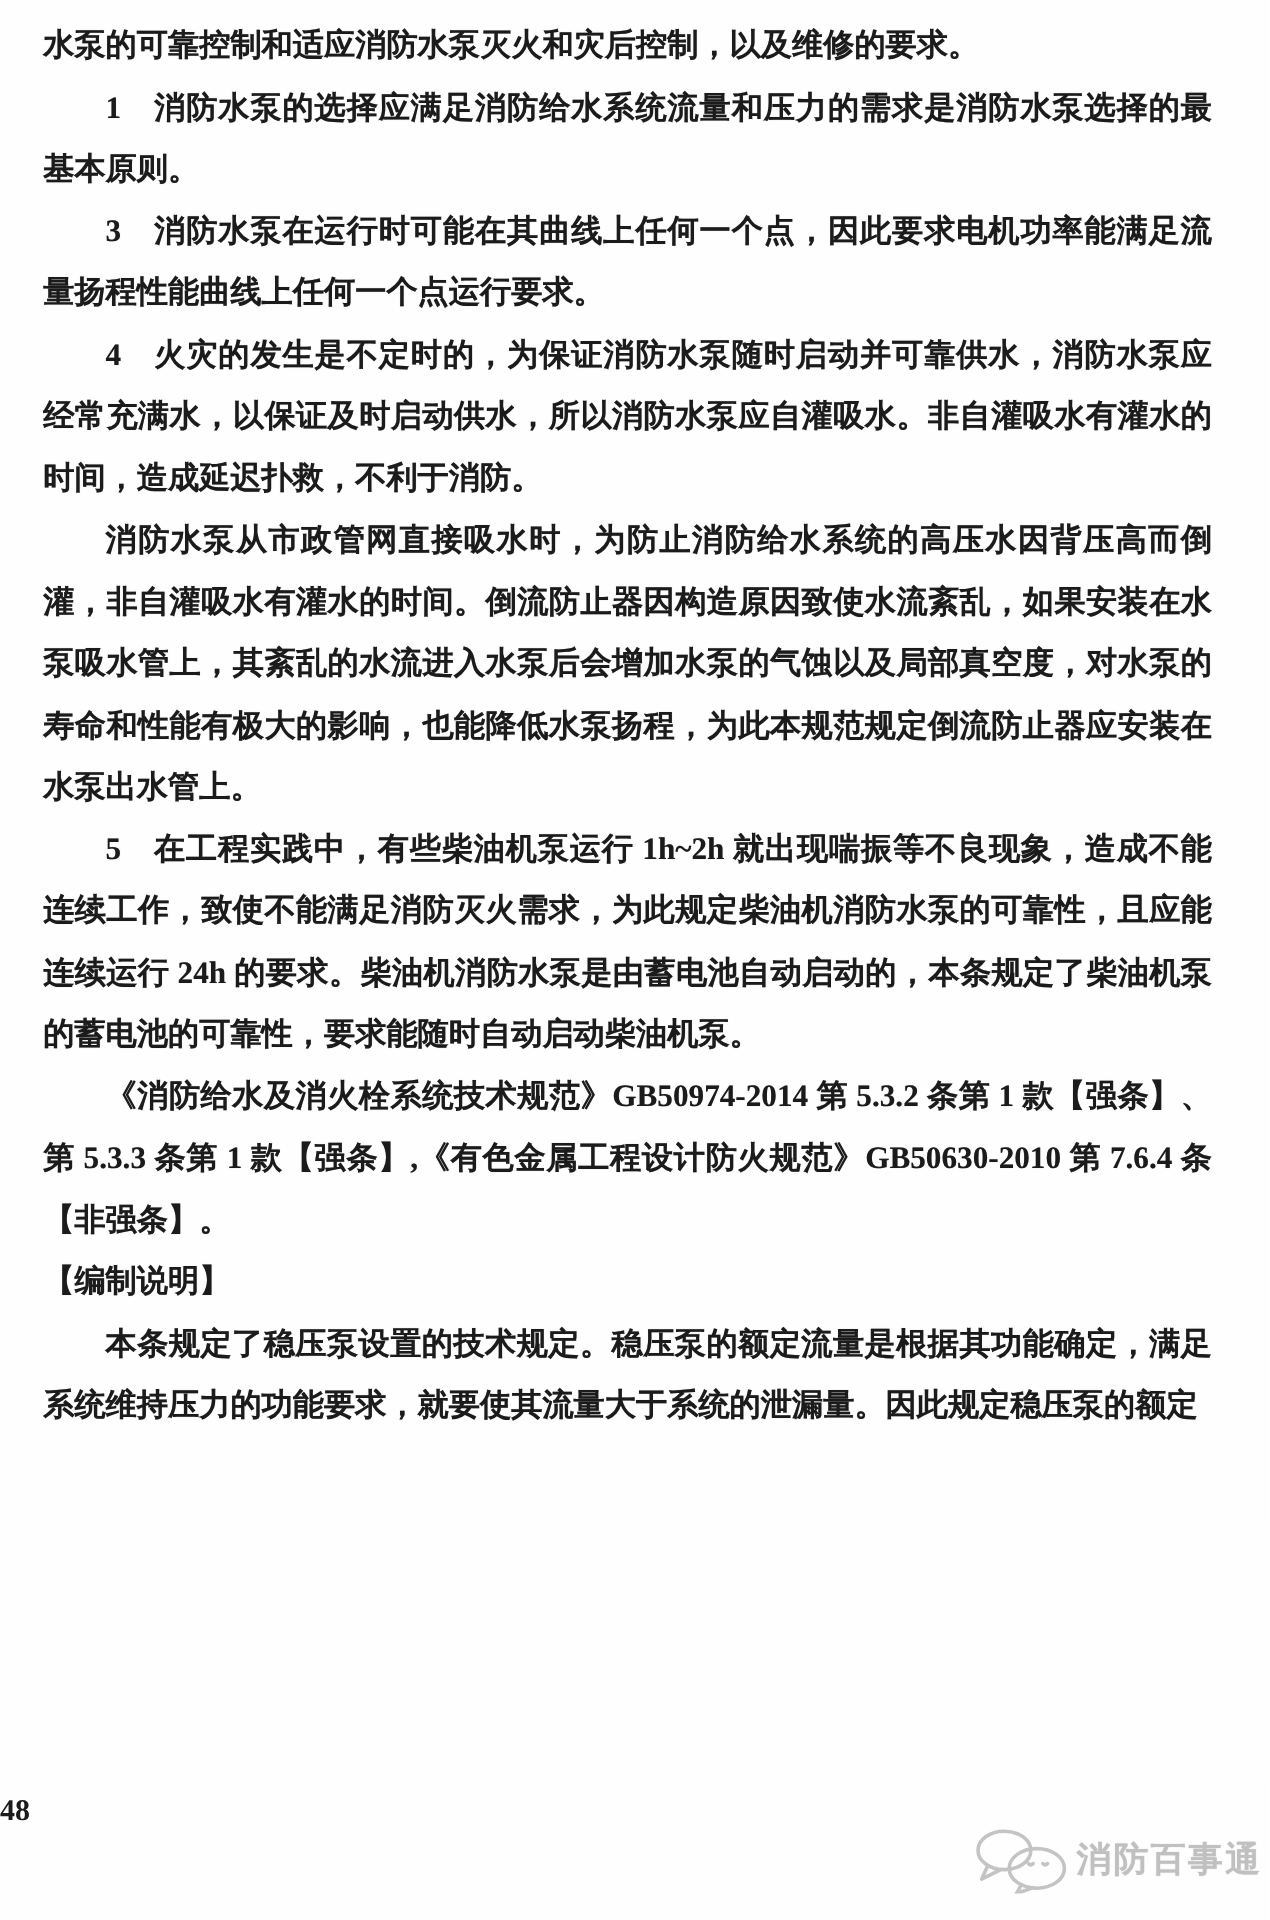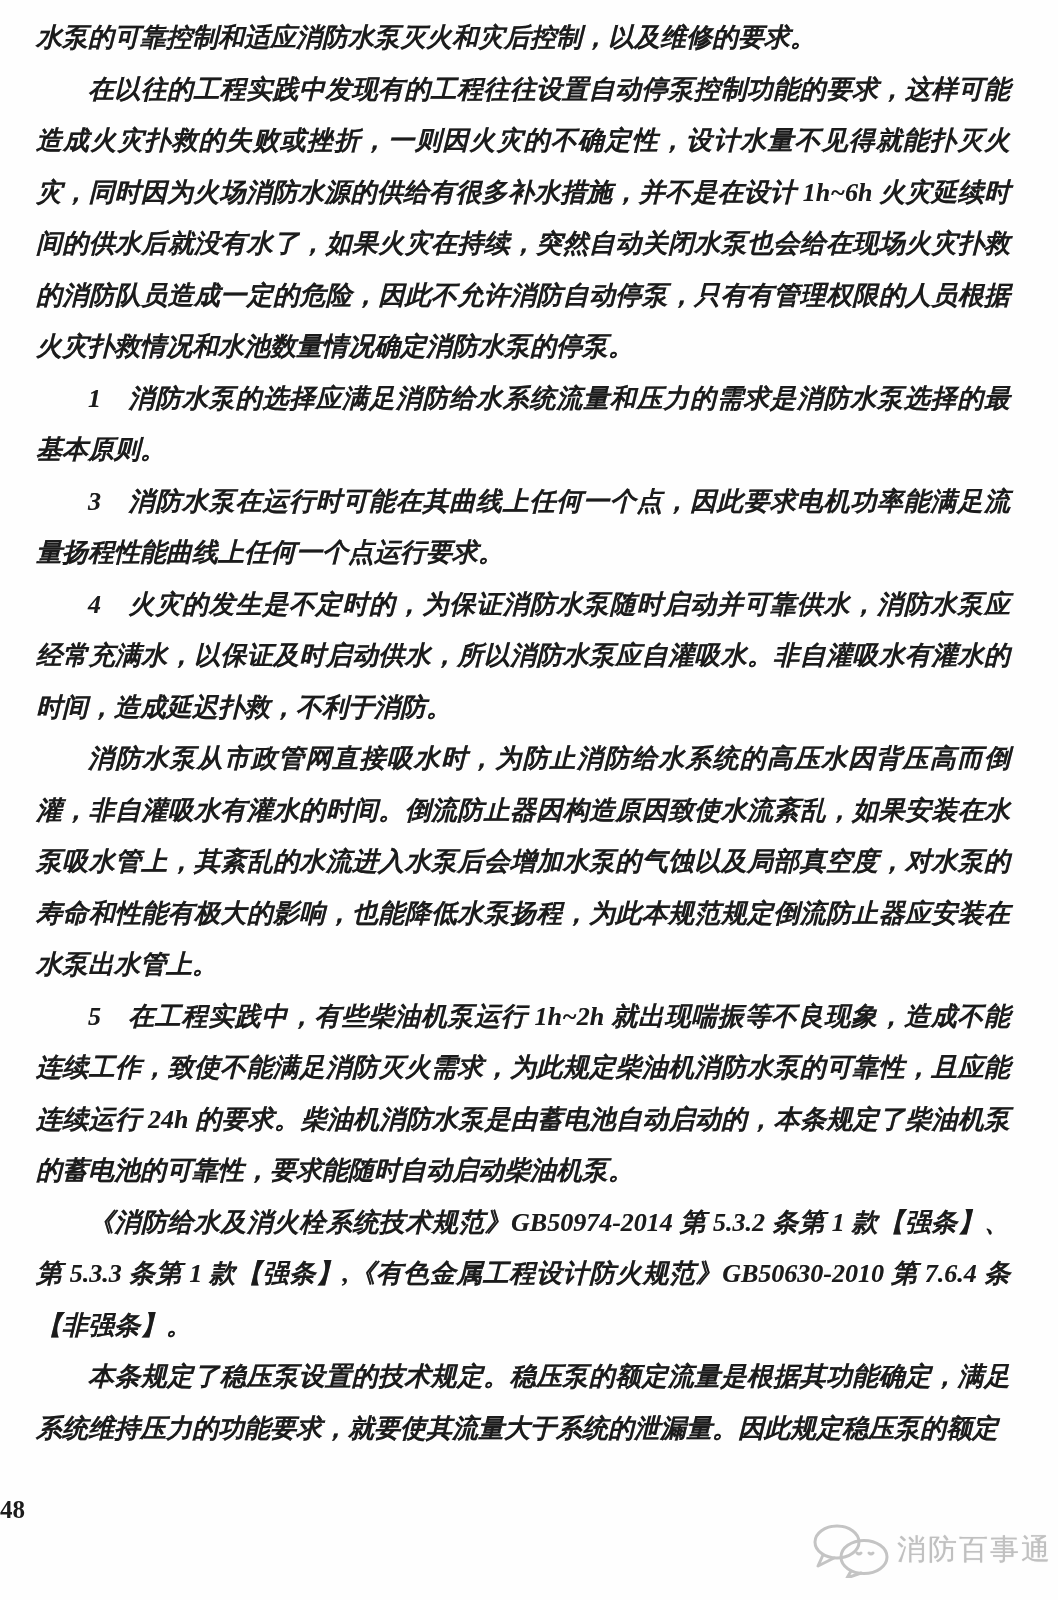--- a/index.html
+++ b/index.html
@@ -20,21 +20,20 @@
     left: 36px;
     top: 12px;
     width: 974px;
     font-size: 26px;
     line-height: 51.5px;
     color: #1b1b1b;
     font-weight: 600;
     text-align: justify;
     text-justify: inter-character;
     text-shadow: 0 0 0.6px rgba(0,0,0,0.45);
-    font-style: italic;
   }
   .para { margin: 0; }
   .para.indent { text-indent: 2em; }
   .footer {
     position: absolute;
     left: 0;
     top: 1496px;
     width: 100%;
     text-align: left;
     font-size: 25px;
@@ -47,40 +46,40 @@
     top: 1522px;
     display: flex;
     align-items: center;
     gap: 4px;
     color: #c0c0c0;
     z-index: 5;
   }
   .watermark .wm-label {
     font-size: 29px;
     letter-spacing: 2px;
-    font-weight: 400;
+    font-weight: 700;
     color: #c0c0c0;
     text-shadow: 0 0 1px #d6d6d6;
   }
   .wm-icon { display: block; }
 </style>
 </head>
 <body>
 
 <div class="page">
 
   <div class="body-text">
     <p class="para">水泵的可靠控制和适应消防水泵灭火和灾后控制，以及维修的要求。</p>
-    <p class="para indent">在以往的工程实践中发现有的工程往往设置自动停泵控制功能的要求，这样可能造成火灾扑救的失败或挫折，一则因火灾的不确定性，设计水量不见得就能扑灭火灾，同时因为火场消防水源的供给有很多补水措施，并不是在设计 1h~6h 火灾延续时间的供水后就没有水了，如果火灾在持续，突然自动关闭水泵也会给在现场火灾扑救的消防队员造成一定的危险，因此不允许消防自动停泵，只有有管理权限的人员根据火灾扑救情况和水池数量情况确定消防水泵的停泵。</p>
     <p class="para indent">1　消防水泵的选择应满足消防给水系统流量和压力的需求是消防水泵选择的最基本原则。</p>
     <p class="para indent">3　消防水泵在运行时可能在其曲线上任何一个点，因此要求电机功率能满足流量扬程性能曲线上任何一个点运行要求。</p>
     <p class="para indent">4　火灾的发生是不定时的，为保证消防水泵随时启动并可靠供水，消防水泵应经常充满水，以保证及时启动供水，所以消防水泵应自灌吸水。非自灌吸水有灌水的时间，造成延迟扑救，不利于消防。</p>
     <p class="para indent">消防水泵从市政管网直接吸水时，为防止消防给水系统的高压水因背压高而倒灌，非自灌吸水有灌水的时间。倒流防止器因构造原因致使水流紊乱，如果安装在水泵吸水管上，其紊乱的水流进入水泵后会增加水泵的气蚀以及局部真空度，对水泵的寿命和性能有极大的影响，也能降低水泵扬程，为此本规范规定倒流防止器应安装在水泵出水管上。</p>
     <p class="para indent">5　在工程实践中，有些柴油机泵运行 1h~2h 就出现喘振等不良现象，造成不能连续工作，致使不能满足消防灭火需求，为此规定柴油机消防水泵的可靠性，且应能连续运行 24h 的要求。柴油机消防水泵是由蓄电池自动启动的，本条规定了柴油机泵的蓄电池的可靠性，要求能随时自动启动柴油机泵。</p>
     <p class="para indent">《消防给水及消火栓系统技术规范》GB50974-2014 第 5.3.2 条第 1 款【强条】、第 5.3.3 条第 1 款【强条】,《有色金属工程设计防火规范》GB50630-2010 第 7.6.4 条【非强条】。</p>
+    <p class="para">【编制说明】</p>
     <p class="para indent">本条规定了稳压泵设置的技术规定。稳压泵的额定流量是根据其功能确定，满足系统维持压力的功能要求，就要使其流量大于系统的泄漏量。因此规定稳压泵的额定</p>
   </div>
 
   <div class="watermark">
     <svg class="wm-icon" width="84" height="56" viewBox="0 0 84 56" fill="none" stroke="#c4c4c4" stroke-width="3" stroke-linecap="round" stroke-linejoin="round">
       <ellipse cx="28" cy="20" rx="22" ry="16"></ellipse>
       <path d="M14 33 L9 44 L25 36"></path>
       <ellipse cx="55" cy="35" rx="23" ry="16.5"></ellipse>
       <path d="M42 49 L38 56 L52 51"></path>
       <path d="M48 31 q2 2 4 0"></path>

